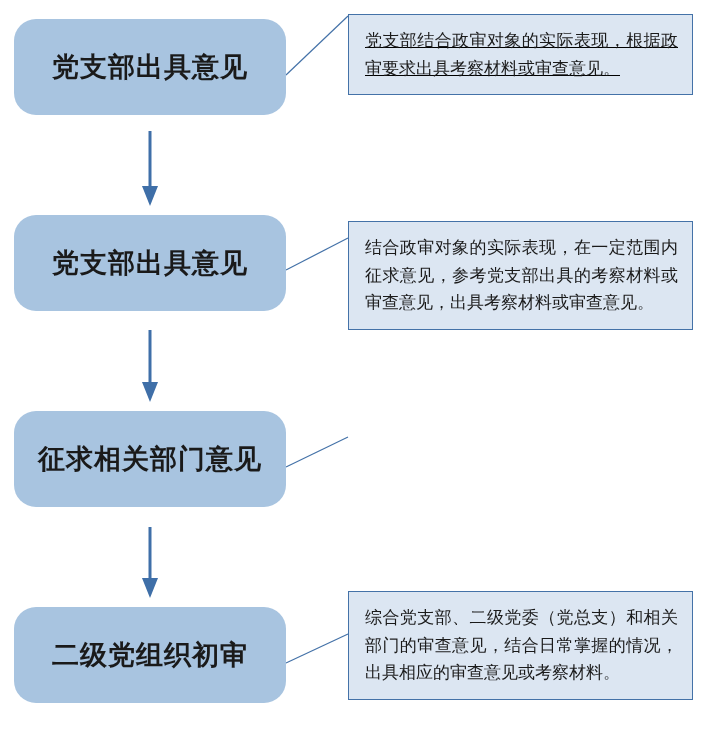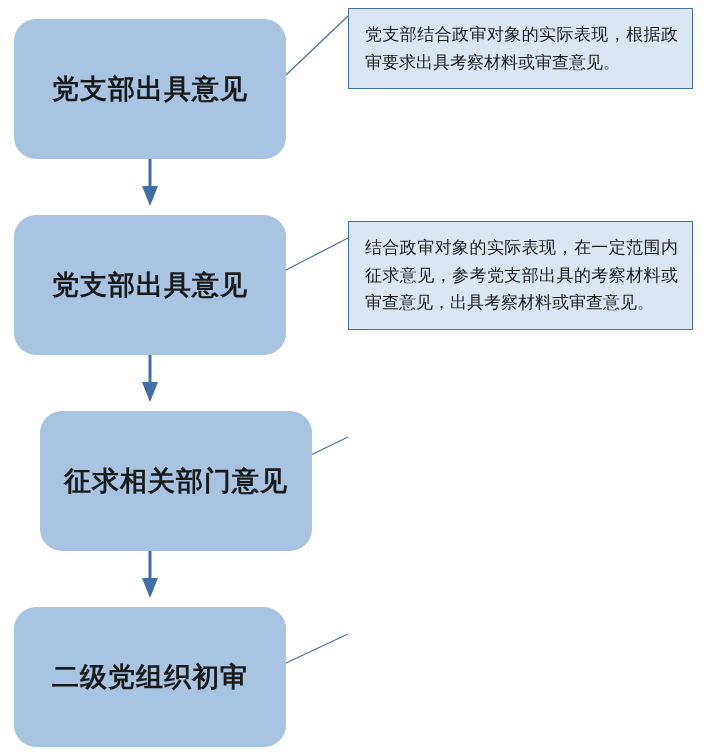--- a/index.html
+++ b/index.html
@@ -15,21 +15,21 @@
   }
   #diagram {
     position: relative;
     width: 709px;
     height: 752px;
   }
   .stage {
     position: absolute;
     left: 14px;
     width: 272px;
-    height: 140px;
+    height: 96px;
     background: #a8c4e0;
     border-radius: 22px;
     display: flex;
     align-items: center;
     justify-content: center;
     box-sizing: border-box;
   }
   .stage-label {
     font-size: 27px;
     font-weight: bold;
@@ -93,32 +93,35 @@
 
     <line class="leader-line" x1="286" y1="75" x2="348" y2="16"></line>
     <line class="leader-line" x1="286" y1="270" x2="348" y2="238"></line>
     <line class="leader-line" x1="286" y1="467" x2="348" y2="437"></line>
     <line class="leader-line" x1="286" y1="663" x2="348" y2="634"></line>
   </svg>
 
   <div class="stage" style="top:19px;">
     <span class="stage-label">党支部出具意见</span>
   </div>
-  <div class="note" style="top:8px;">
+  <div class="note" style="top:14px;text-decoration:underline;">
     <div class="note-text">党支部结合政审对象的实际表现，根据政审要求出具考察材料或审查意见。</div>
   </div>
 
   <div class="stage" style="top:215px;">
     <span class="stage-label">党支部出具意见</span>
   </div>
   <div class="note" style="top:221px;">
     <div class="note-text">结合政审对象的实际表现，在一定范围内征求意见，参考党支部出具的考察材料或审查意见，出具考察材料或审查意见。</div>
   </div>
 
-  <div class="stage" style="top:411px;margin-left:26px;">
+  <div class="stage" style="top:411px;">
     <span class="stage-label">征求相关部门意见</span>
   </div>
 
   <div class="stage" style="top:607px;">
     <span class="stage-label">二级党组织初审</span>
   </div>
+  <div class="note" style="top:591px;">
+    <div class="note-text">综合党支部、二级党委（党总支）和相关部门的审查意见，结合日常掌握的情况，出具相应的审查意见或考察材料。</div>
+  </div>
 
 </div>
 
 </body></html>

